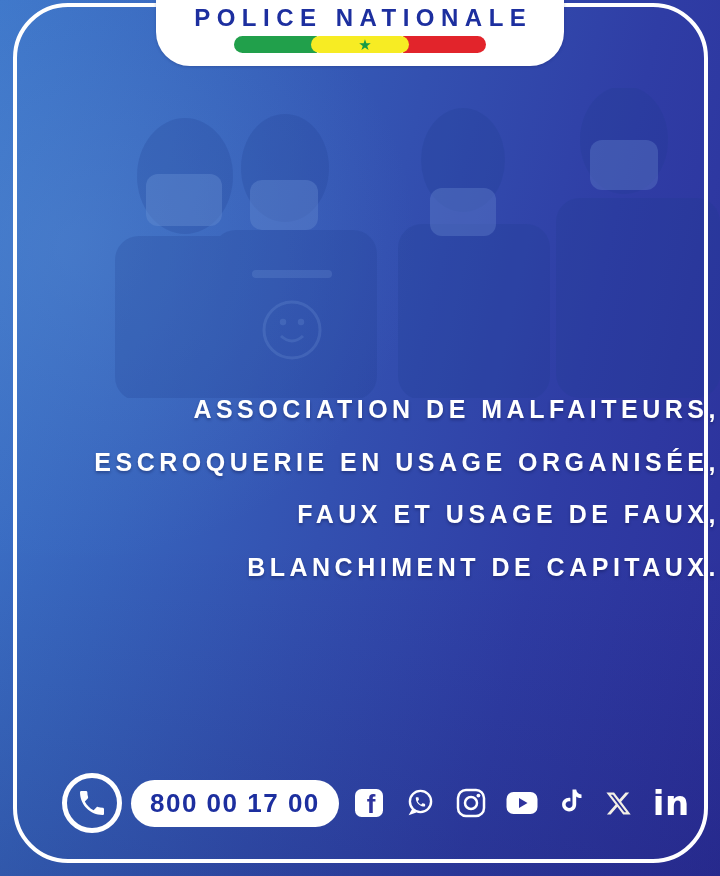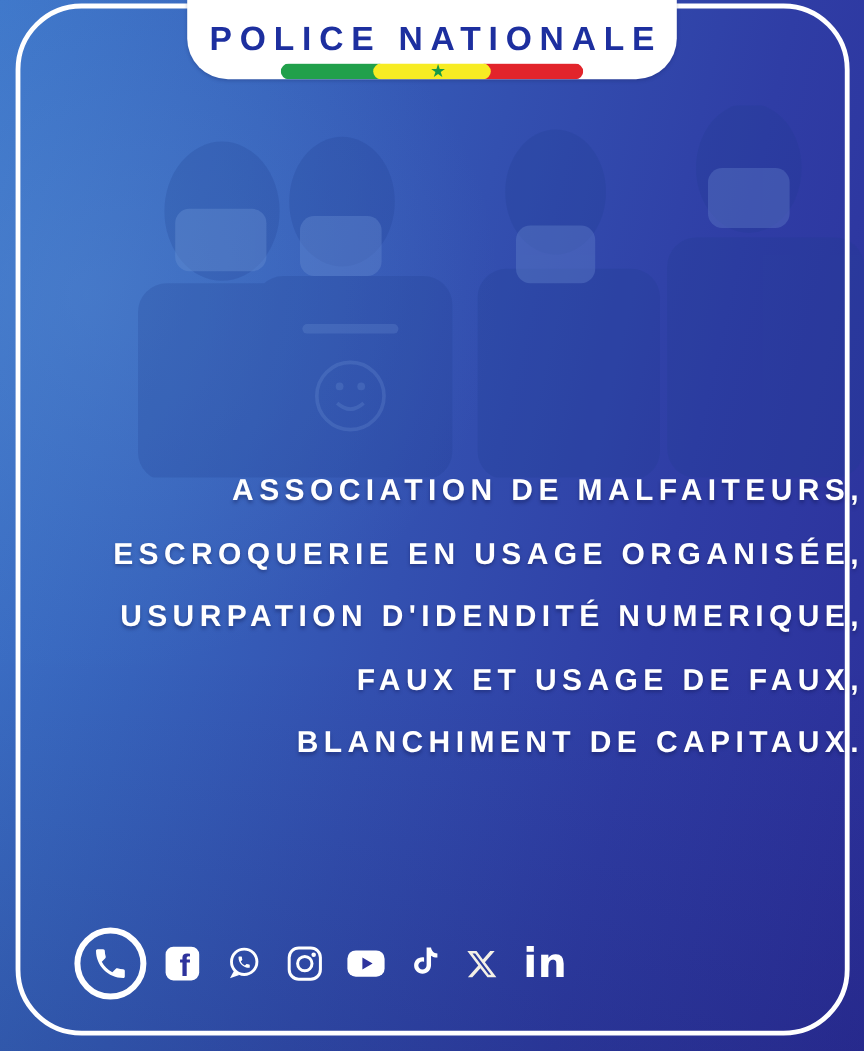--- a/index.html
+++ b/index.html
@@ -28,22 +28,22 @@
   }
   .banner{
     position:absolute;top:0;left:50%;transform:translateX(-50%);
     width:408px;height:66px;background:#FFFFFF;
     border-radius:0 0 34px 34px;
     z-index:4;
     display:flex;flex-direction:column;align-items:center;
     box-shadow:0 1px 3px rgba(20,30,90,.25);
   }
   .banner-title{
-    margin-top:17px;
-    font-size:28px;font-weight:bold;
+    margin-top:4px;
+    font-size:24px;font-weight:bold;
     letter-spacing:6.5px;text-indent:6.5px;
     color:#1D2F9F;white-space:nowrap;text-align:center;
   }
   .flag{
     position:relative;margin-top:4px;width:252px;height:17px;
     border-radius:9px;overflow:hidden;display:flex;
   }
   .flag-green{width:33%;background:#21A04B;}
   .flag-yellow{width:39%;background:#F7EC23;border-radius:9px;margin:0 -6px;z-index:1;}
   .flag-red{flex:1;background:#E2242B;}
@@ -125,33 +125,35 @@
       <div class="flag-green"></div>
       <div class="flag-yellow"></div>
       <div class="flag-red"></div>
       <span class="flag-star">★</span>
     </div>
   </div>
 
   <div class="charges">
     <div>ASSOCIATION DE MALFAITEURS,</div>
     <div>ESCROQUERIE EN USAGE ORGANISÉE,</div>
-    <div>USURPATION D'IDENDITÉ NUMERIQUE,</div>
     <div>FAUX ET USAGE DE FAUX,</div>
     <div>BLANCHIMENT DE CAPITAUX.</div>
   </div>
 
   <div class="contact">
 
     <div class="phone-badge">
       <svg width="32" height="32" viewBox="0 0 24 24">
         <path fill="#FFFFFF" d="M6.62 10.79c1.44 2.83 3.76 5.14 6.59 6.59l2.2-2.2c.27-.27.67-.36 1.02-.24 1.12.37 2.33.57 3.57.57.55 0 1 .45 1 1V20c0 .55-.45 1-1 1-9.39 0-17-7.61-17-17 0-.55.45-1 1-1h3.5c.55 0 1 .45 1 1 0 1.25.2 2.45.57 3.57.11.35.03.74-.25 1.02l-2.2 2.2z"></path>
       </svg>
     </div>
 
+    <div class="phone-pill">
+      <span>800 00 17 00</span>
+    </div>
 
     <div class="social-row">
 
       <span class="icon">
         <svg width="30" height="30" viewBox="0 0 30 30">
           <rect x="1" y="1" width="28" height="28" rx="6.5" fill="#FFFFFF"></rect>
           <text x="17" y="25" text-anchor="middle" font-size="26" font-weight="bold" font-family="Liberation Sans, sans-serif" fill="#2E339D">f</text>
         </svg>
       </span>
 

